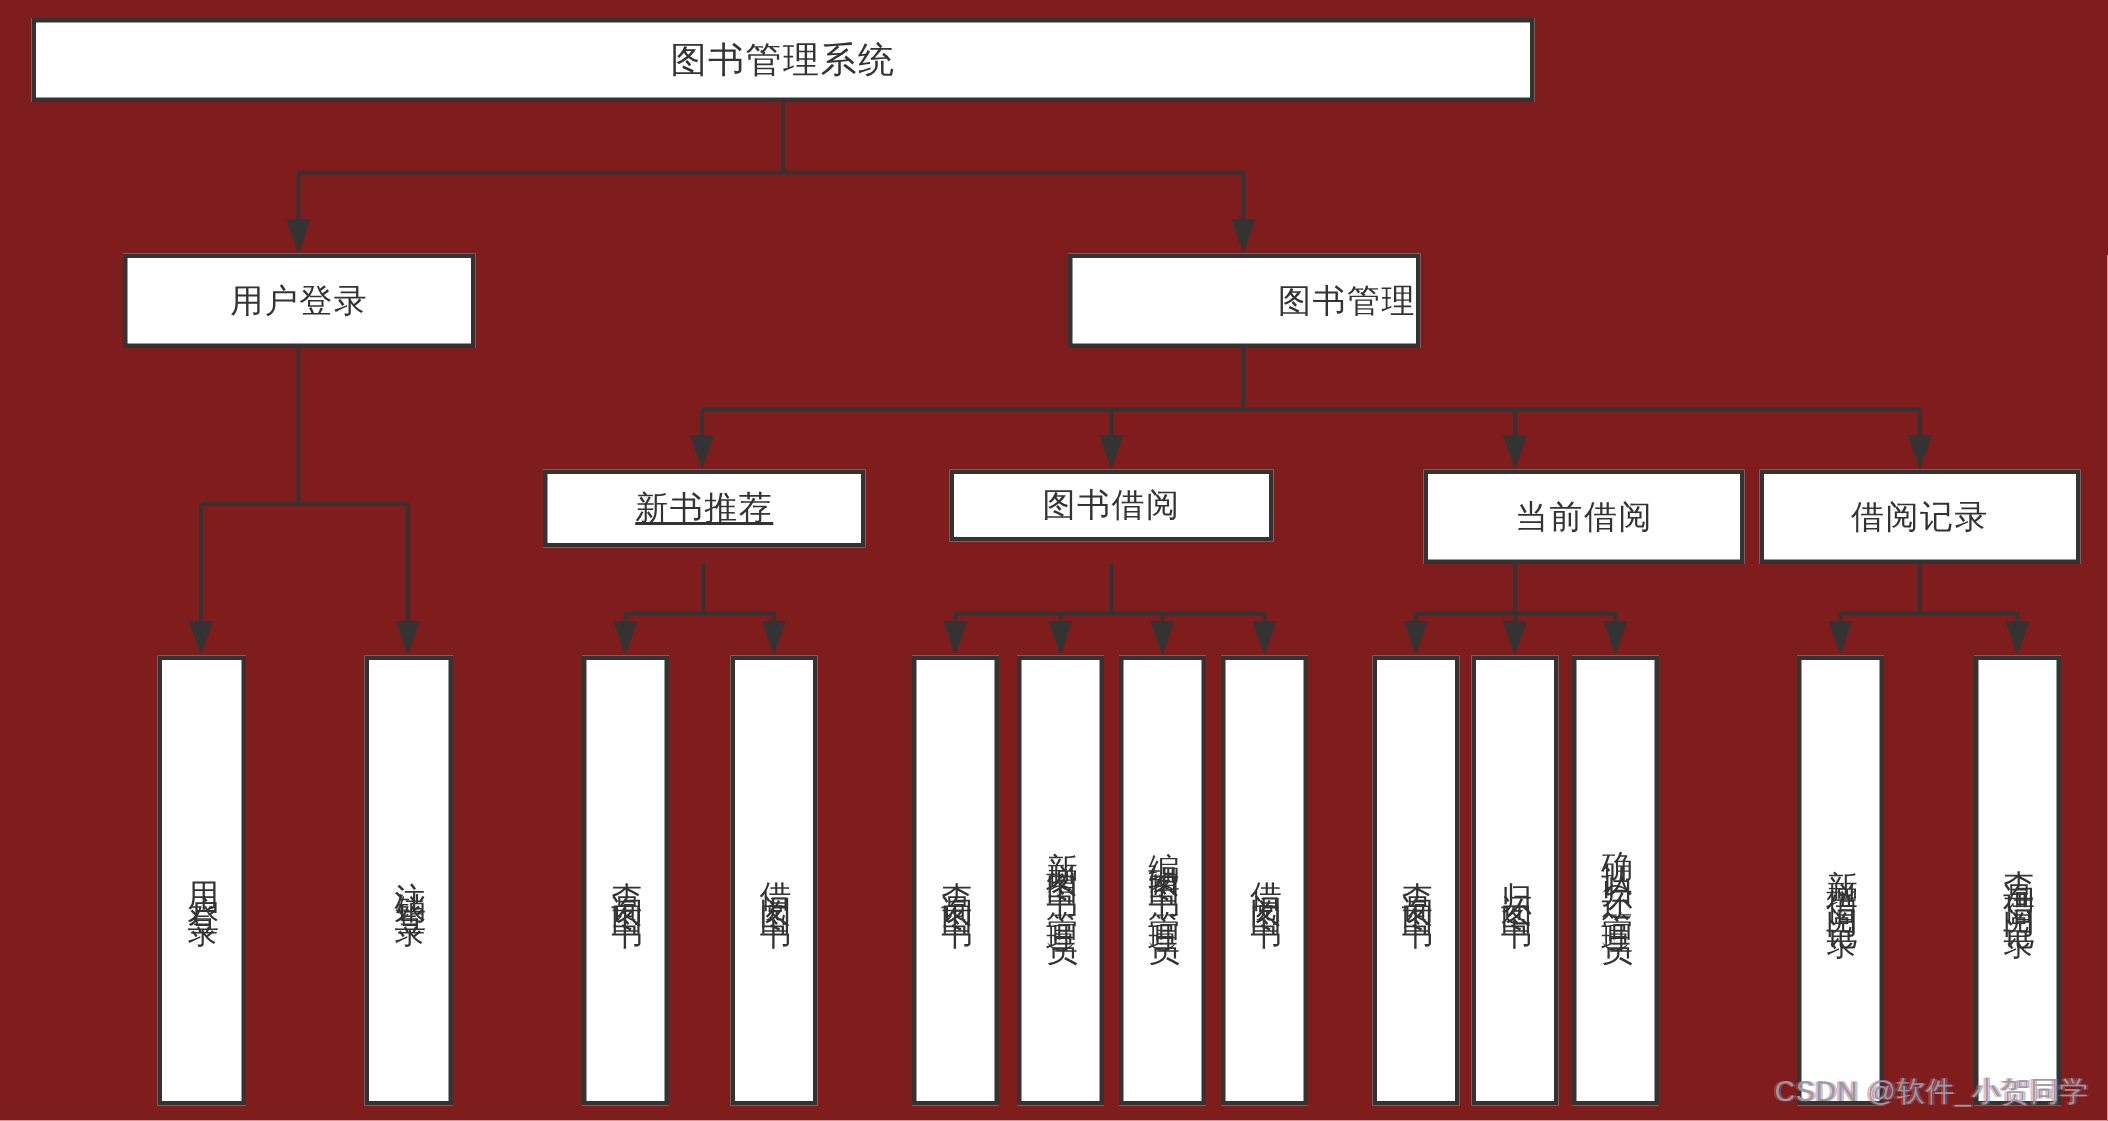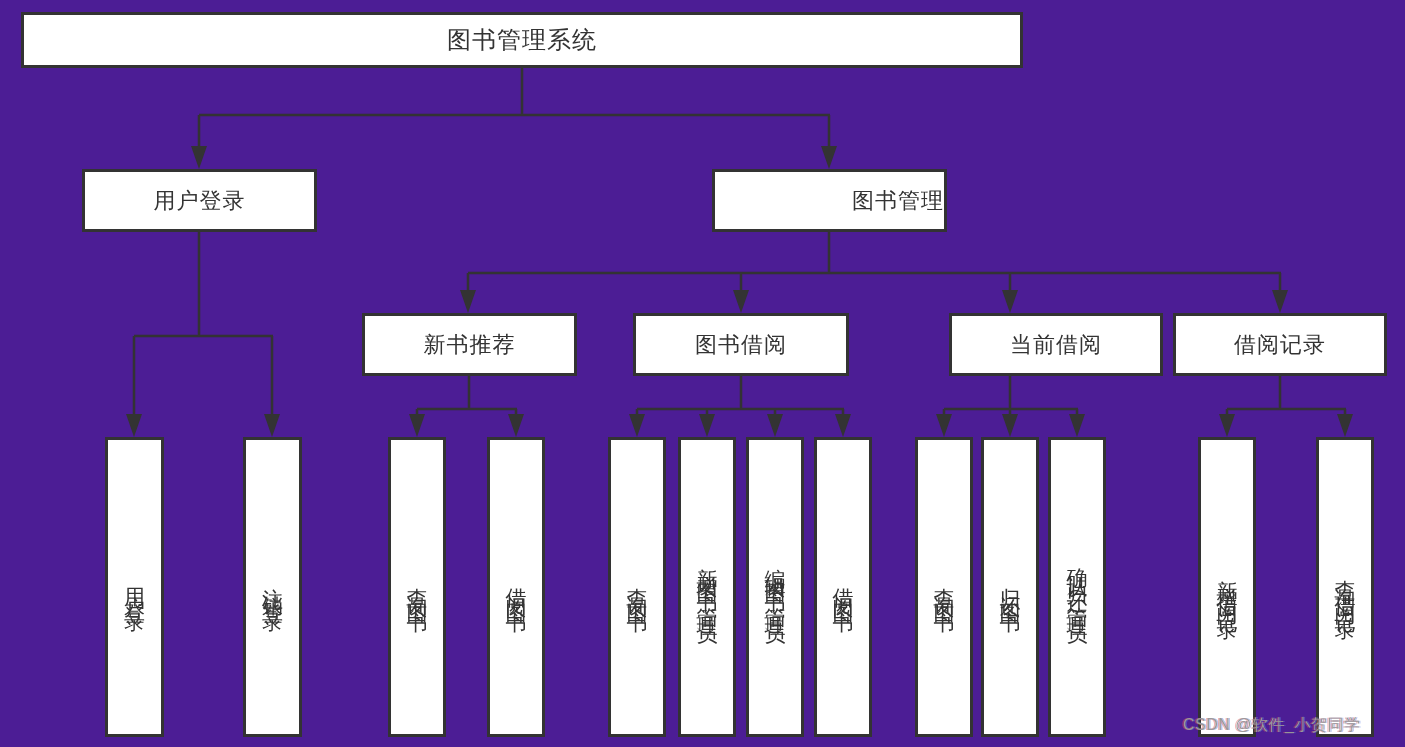--- a/index.html
+++ b/index.html
@@ -4,21 +4,21 @@
 <style>
   html, body {
     margin: 0;
     padding: 0;
     background: #ffffff;
   }
   #canvas {
     position: relative;
     width: 1405px;
     height: 747px;
-    background: #4c1d95;
+    background: #7f1d1d;
     overflow: hidden;
     font-family: "Liberation Sans", "DejaVu Sans", sans-serif;
   }
   #connectors {
     position: absolute;
     left: 0;
     top: 0;
     z-index: 1;
   }
   .hbox {
@@ -51,21 +51,21 @@
     white-space: nowrap;
     font-size: 21px;
     letter-spacing: 8px;
     color: #333333;
   }
   #watermark {
     position: absolute;
     left: 1183px;
     top: 715px;
     z-index: 10;
-    font-size: 16px;
+    font-size: 19px;
     letter-spacing: 0.5px;
     color: #9a9a9a;
     text-shadow: -1.5px 0 0 rgba(225, 90, 90, 0.45), 1.5px 0 0 rgba(95, 125, 225, 0.45);
     white-space: nowrap;
   }
 </style>
 </head>
 <body>
 
 <div id="canvas">
@@ -120,24 +120,24 @@
     <span>图书管理系统</span>
   </div>
 
   <div class="hbox" style="left:82px; top:169px; width:235px; height:63px;">
     <span>用户登录</span>
   </div>
   <div class="hbox" style="left:712px; top:169px; width:235px; height:63px;justify-content:flex-end;">
     <span>图书管理</span>
   </div>
 
-  <div class="hbox" style="left:362px; top:313px; width:215px; height:63px;">
+  <div class="hbox" style="left:362px; top:313px; width:215px; height:52px;text-decoration:underline;">
     <span>新书推荐</span>
   </div>
-  <div class="hbox" style="left:633px; top:313px; width:216px; height:63px;">
+  <div class="hbox" style="left:633px; top:313px; width:216px; height:48px;">
     <span>图书借阅</span>
   </div>
   <div class="hbox" style="left:903px; top:313px; width:214px; height:63px;margin-left:46px;">
     <span>当前借阅</span>
   </div>
   <div class="hbox" style="left:1173px; top:313px; width:214px; height:63px;">
     <span>借阅记录</span>
   </div>
 
   <div class="vbox" style="left:105px; top:437px; width:59px; height:300px;">

